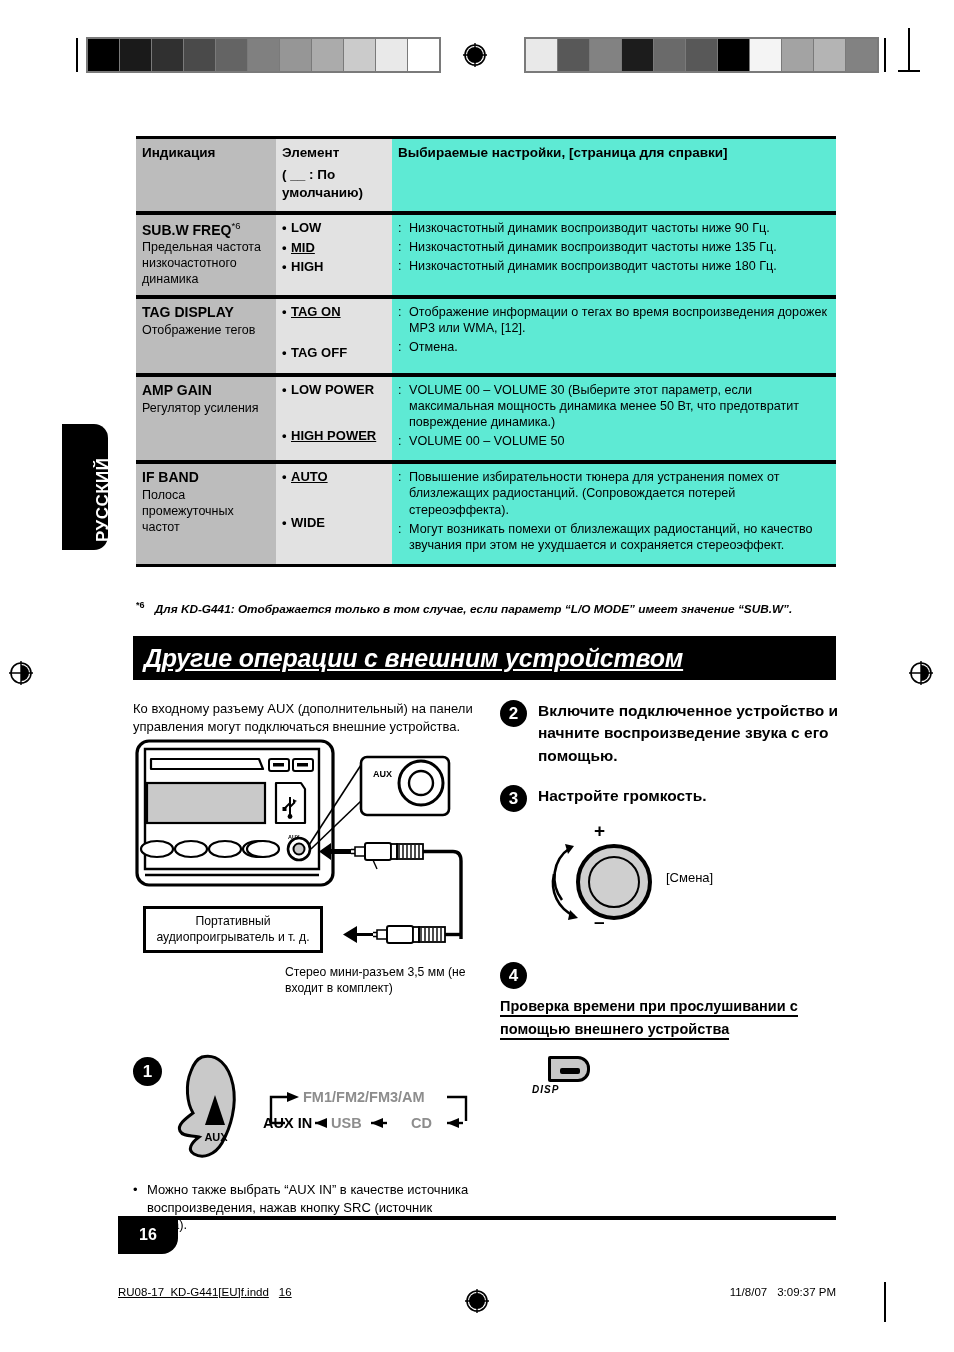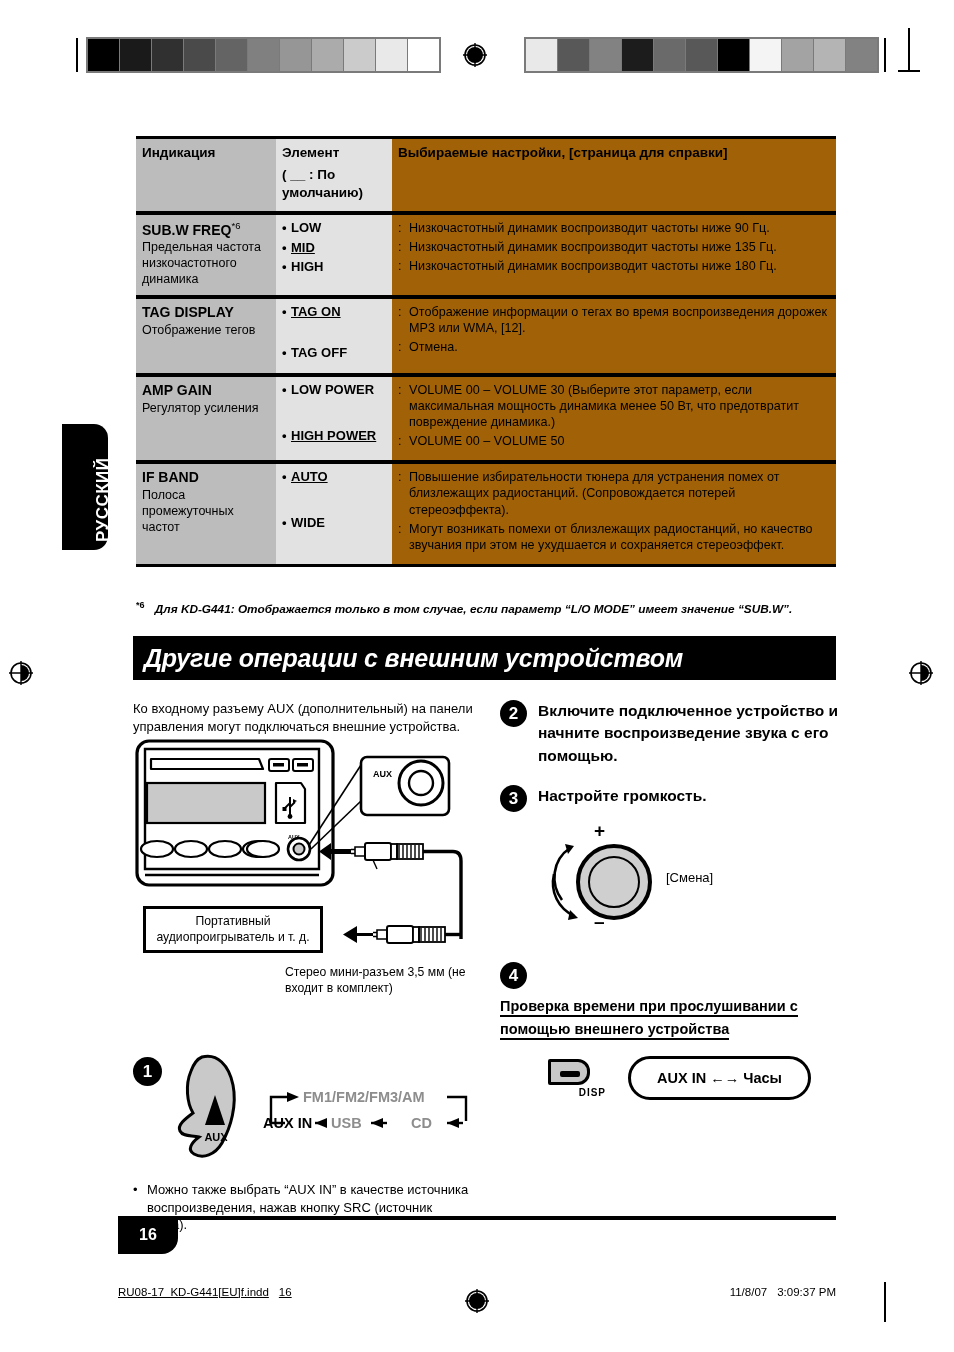--- a/index.html
+++ b/index.html
@@ -43,21 +43,21 @@
     border-top:3px solid #000; border-bottom:3px solid #000;
   }
   #settings-table td, #settings-table th {
     vertical-align:top; text-align:left;
     border-top:4px solid #000000;
     padding:5px 6px 8px 6px;
   }
   #settings-table tr:first-child th { border-top:none; }
   .col-ind { width:140px; background:#bcbcbc; }
   .col-elem { width:116px; background:#e2e2e2; }
-  .col-desc { background:#a16207; }
+  .col-desc { background:#5eead4; }
   .hdr { font-weight:bold; font-size:13.5px; line-height:1.35; }
   .hdr .sub { font-weight:bold; display:block; margin-top:4px; }
   .ind-name { font-weight:bold; font-size:14px; line-height:1.2; }
   .ind-name sup { font-size:9.5px; font-weight:normal; vertical-align:super; }
   .ind-desc { font-size:12.5px; line-height:1.28; margin-top:1px; }
   ul.opts { list-style:none; margin:0; padding:0; font-size:13px; font-weight:bold; }
   ul.opts li { margin:0 0 3px 0; line-height:1.3; white-space:nowrap; }
   ul.opts li .bul { display:inline-block; width:9px; }
   ul.opts li .ul { text-decoration:underline;margin-top:45px; }
   ul.rows { list-style:none; margin:0; padding:0; font-size:12.6px; line-height:1.28; }
@@ -74,21 +74,21 @@
   }
   #footnote sup { font-size:9px; font-style:normal; vertical-align:super; }
 
   
   #section-banner {
     position:absolute; left:133px; top:636px; width:703px; height:44px;
     background:#000;
   }
   #section-banner span {
     color:#fff; font-size:25px; font-weight:bold; font-style:italic;
-    line-height:44px; padding-left:11px; letter-spacing:-0.2px; display:block;
+    line-height:44px; padding-left:11px; letter-spacing:-0.2px; display:block;text-decoration:underline;
   }
 
   
   #col-left  { position:absolute; left:133px; top:700px; width:340px; }
   #col-right { position:absolute; left:500px; top:700px; width:340px; }
 
   .intro { font-size:13px; line-height:1.36; }
 
   
   .step { display:flex; align-items:flex-start; margin-bottom:6px; }
@@ -114,21 +114,21 @@
   #knob-label { position:absolute; left:134px; top:52px; font-size:13px; }
 
   
   .sub-head {
     font-size:14.5px; font-weight:bold; line-height:1.55;
   }
   .sub-head span { border-bottom:2px solid #000; padding-bottom:1px; display:inline; }
 
   
   #disp-row { display:flex; align-items:center; margin-top:16px; }
-  #disp-btn-wrap { width:74px; text-align:right; margin-left:32px; }
+  #disp-btn-wrap { width:74px; text-align:left; margin-left:32px;font-style:italic; }
   .disp-key {
     width:42px; height:26px; border:3px solid #000; background:#c8c8c8;
     border-radius:2px 12px 12px 2px; margin:0 auto; position:relative;
   }
   .disp-key i { position:absolute; left:9px; top:9px; width:20px; height:6px; background:#000; border-radius:2px; }
   .disp-lbl { font-size:10px; font-weight:bold; letter-spacing:1px; margin-top:2px; }
   #aux-pill {
     margin-left:22px; border:3px solid #000; border-radius:26px;
     padding:11px 26px; font-size:14.5px; font-weight:bold; white-space:nowrap;
   }
@@ -530,23 +530,20 @@
     <span>помощью внешнего устройства</span>
   </div>
 
   <div id="disp-row">
     <div id="disp-btn-wrap">
       <div class="disp-key">
           <i></i>
         </div>
       <div class="disp-lbl">DISP</div>
     </div>
-    <div id="aux-pill">
-      <span>AUX IN ←→ Часы</span>
-    </div>
   </div>
 </div>
 
 <div id="page-rule"></div>
 <div id="page-badge">16</div>
 <div id="footer-left">
   <span>RU08-17_KD-G441[EU]f.indd</span><span class="footer-gap"></span><span>16</span>
 </div>
 <div id="footer-right">
   <span>11/8/07</span><span class="footer-gap"></span><span>3:09:37 PM</span>

